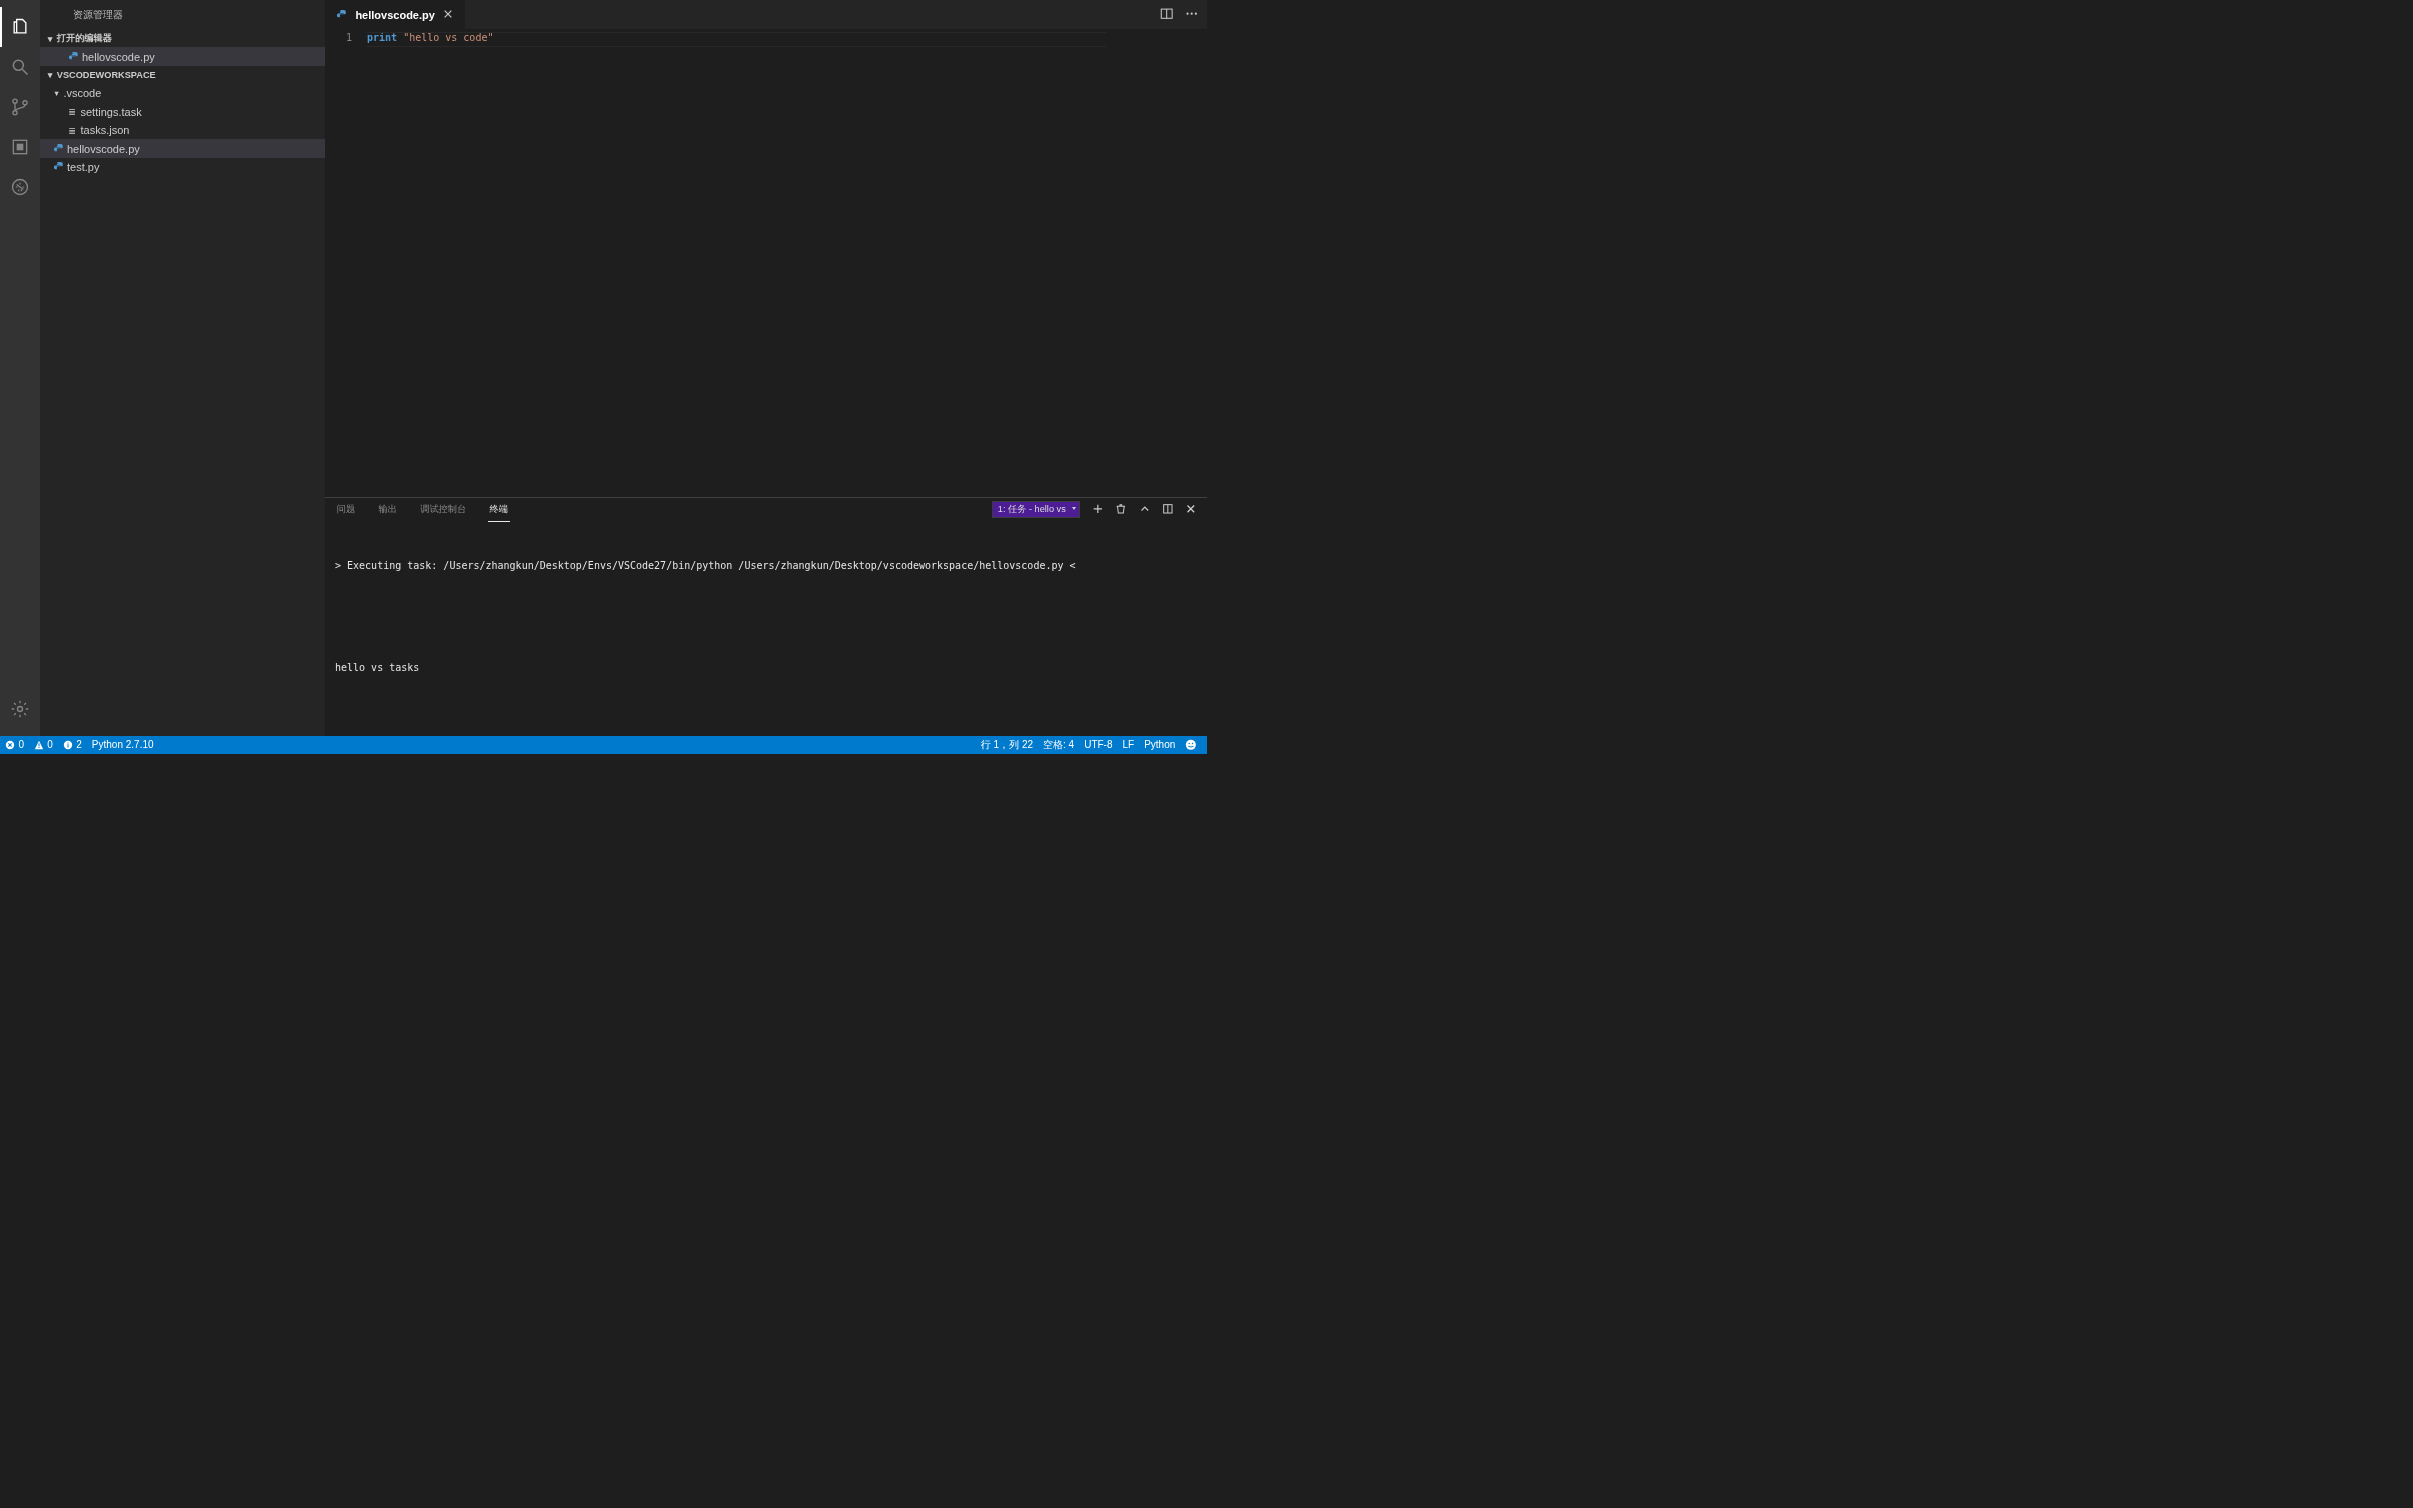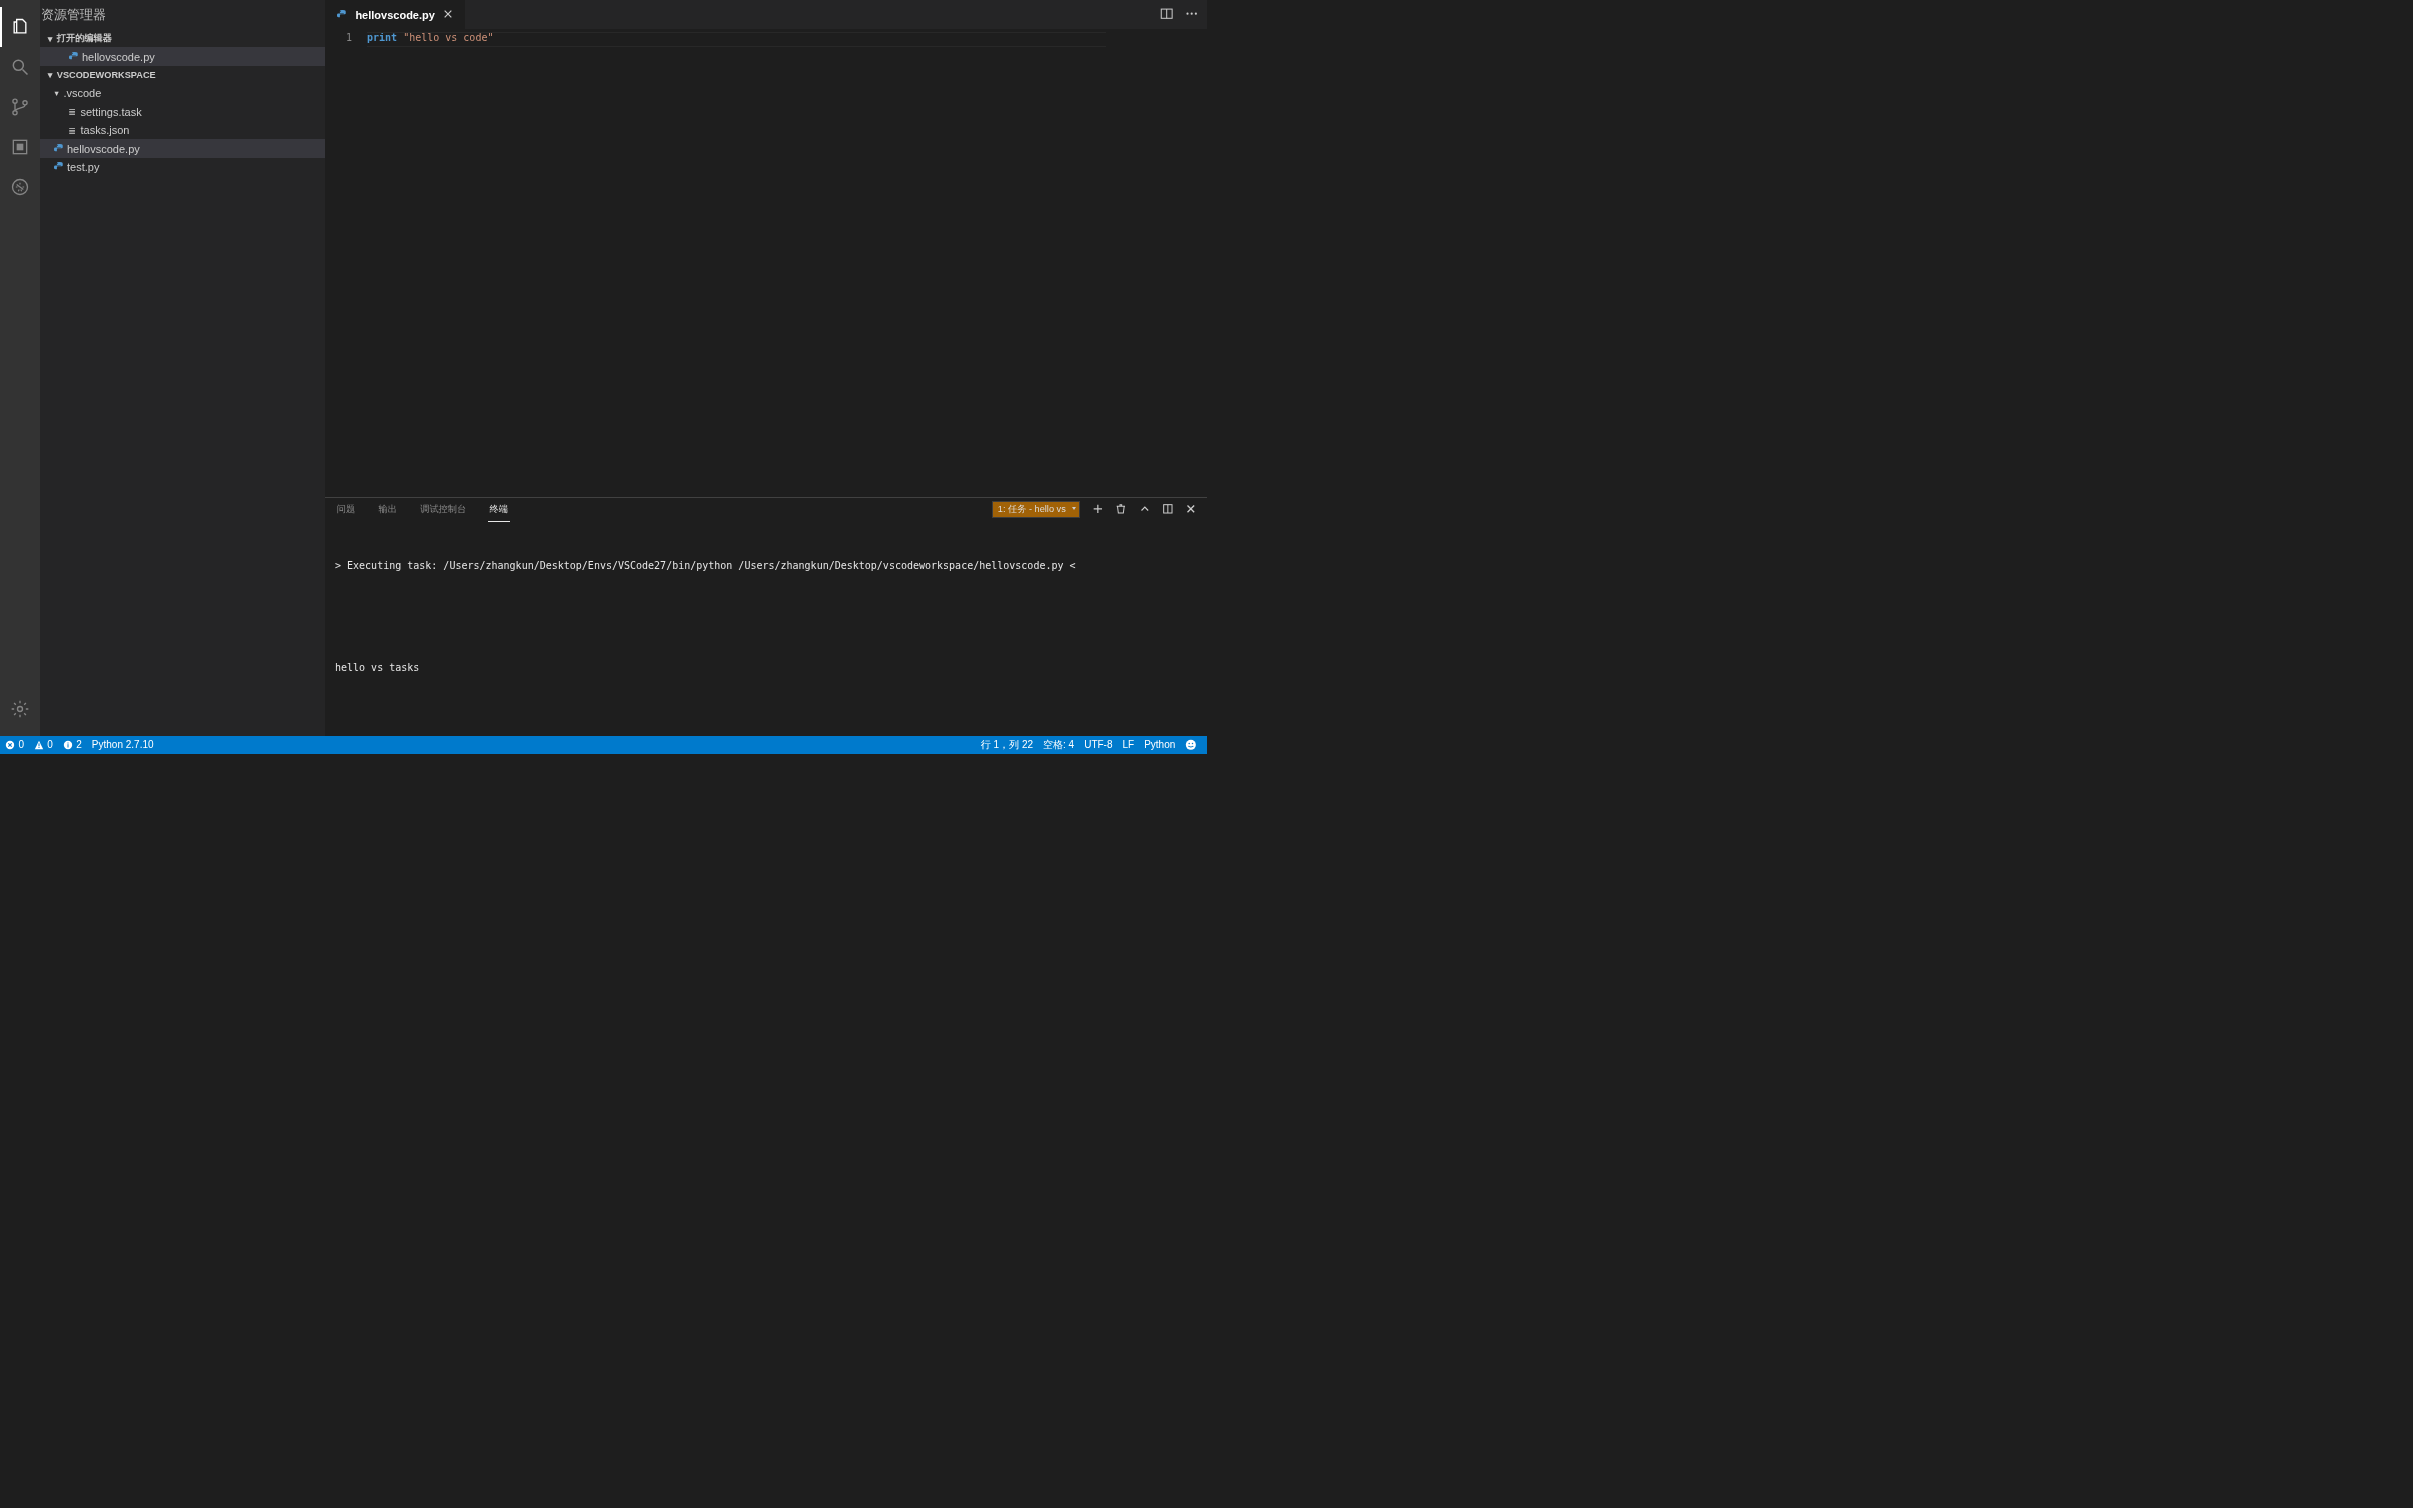--- a/index.html
+++ b/index.html
@@ -58,22 +58,22 @@
 .sidebar {
   width: 285px;
   background: #252526;
   display: flex;
   flex-direction: column;
 }
 .sidebar-title {
   height: 29px;
   display: flex;
   align-items: center;
-  padding-left: 1px;
-  font-size: 13px;
+  padding-left: 33px;
+  font-size: 10px;
   color: #bbbbbb;
 }
 .section-header {
   height: 18.4px;
   display: flex;
   align-items: center;
   padding-left: 3.4px;
   font-size: 9.2px;
   font-weight: 700;
   color: #cccccc;
@@ -181,21 +181,21 @@
 .panel-tab { cursor:pointer; padding: 5px 1.7px; }
 .panel-tab.active { color: #e7e7e7; border-bottom: 0.8px solid #e7e7e7; }
 .panel-actions {
   margin-left: auto;
   display: flex;
   align-items: center;
   gap: 11.7px;
   color: #cccccc;
 }
 .term-select {
-  background: #a16207;
+  background: #4c1d95;
   border: 0.8px solid #3c3c3c;
   color: #dcdcdc;
   font-size: 9.2px;
   padding: 0.8px 13.4px 0.8px 5px;
   position: relative;
 }
 .term-select::after {
   content:"";
   position:absolute; right:3.4px; top:5px;
   border-left:2.5px solid transparent;

